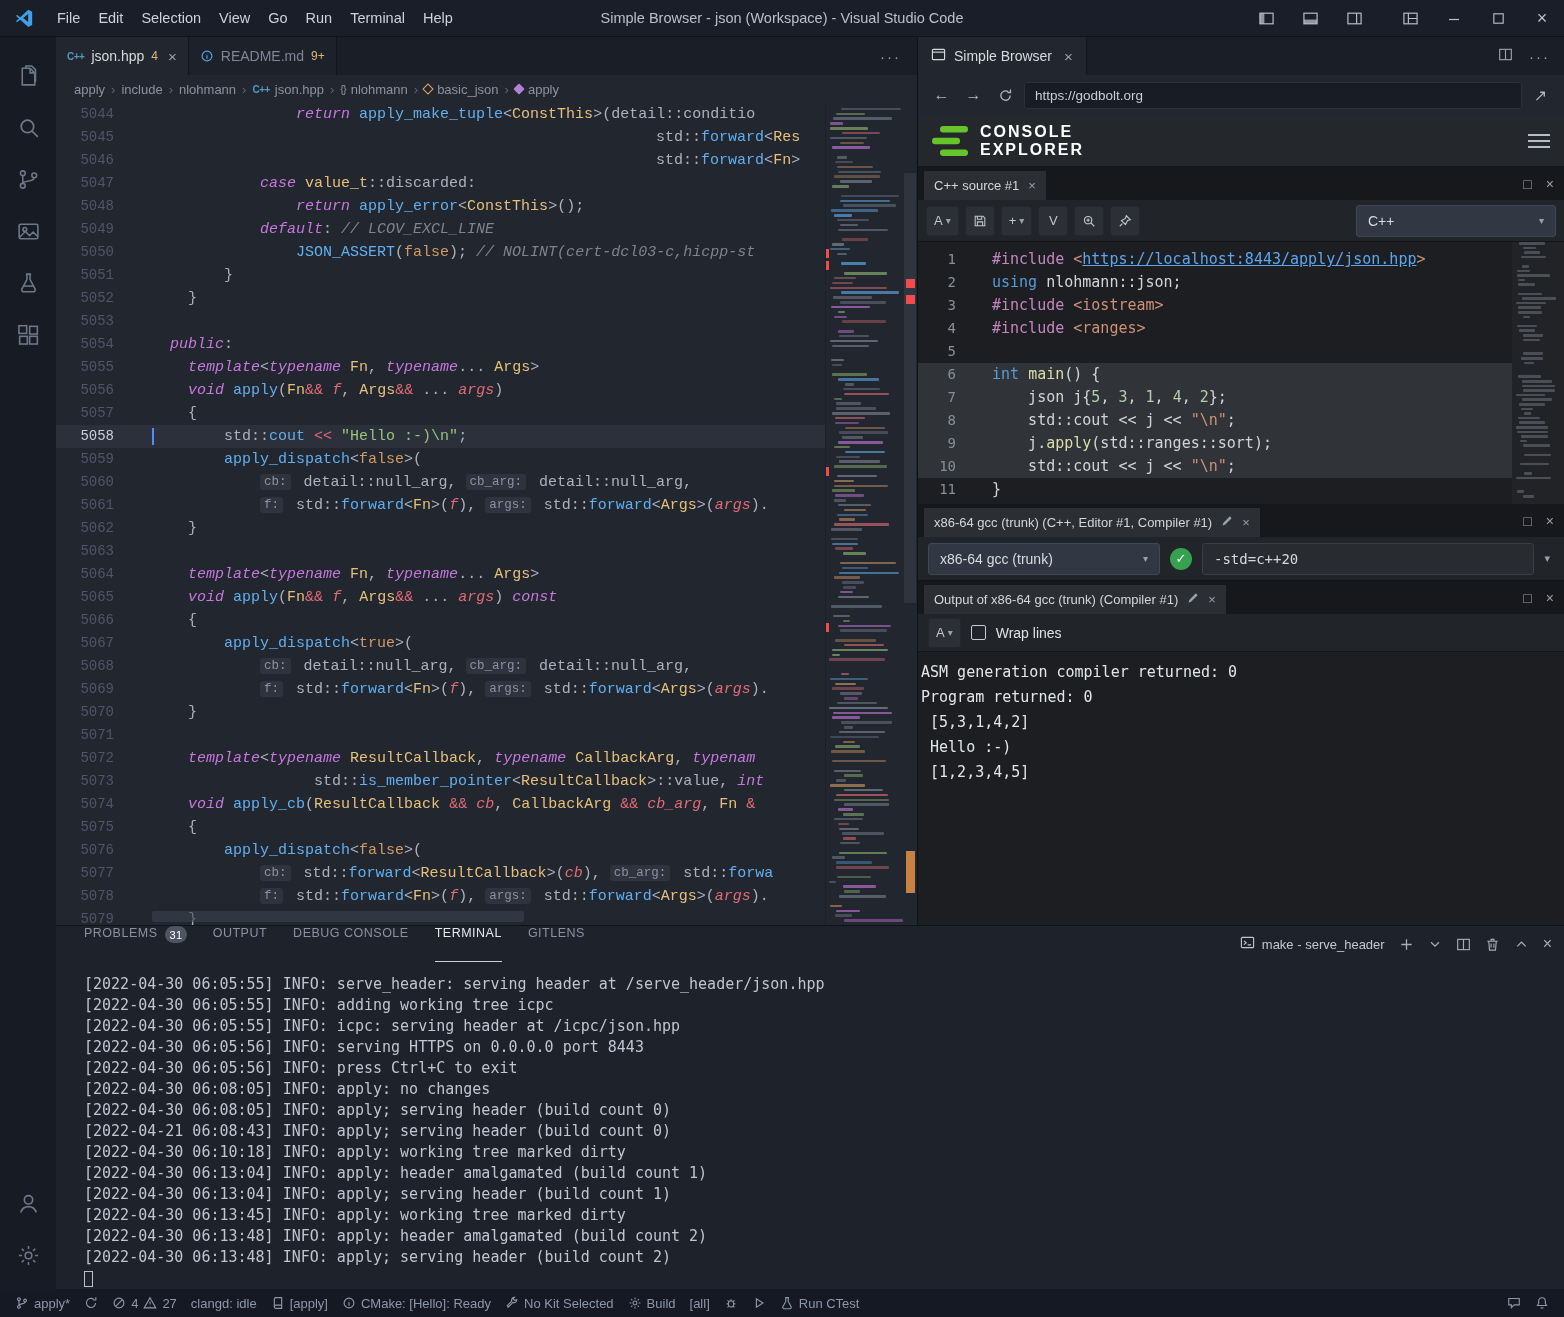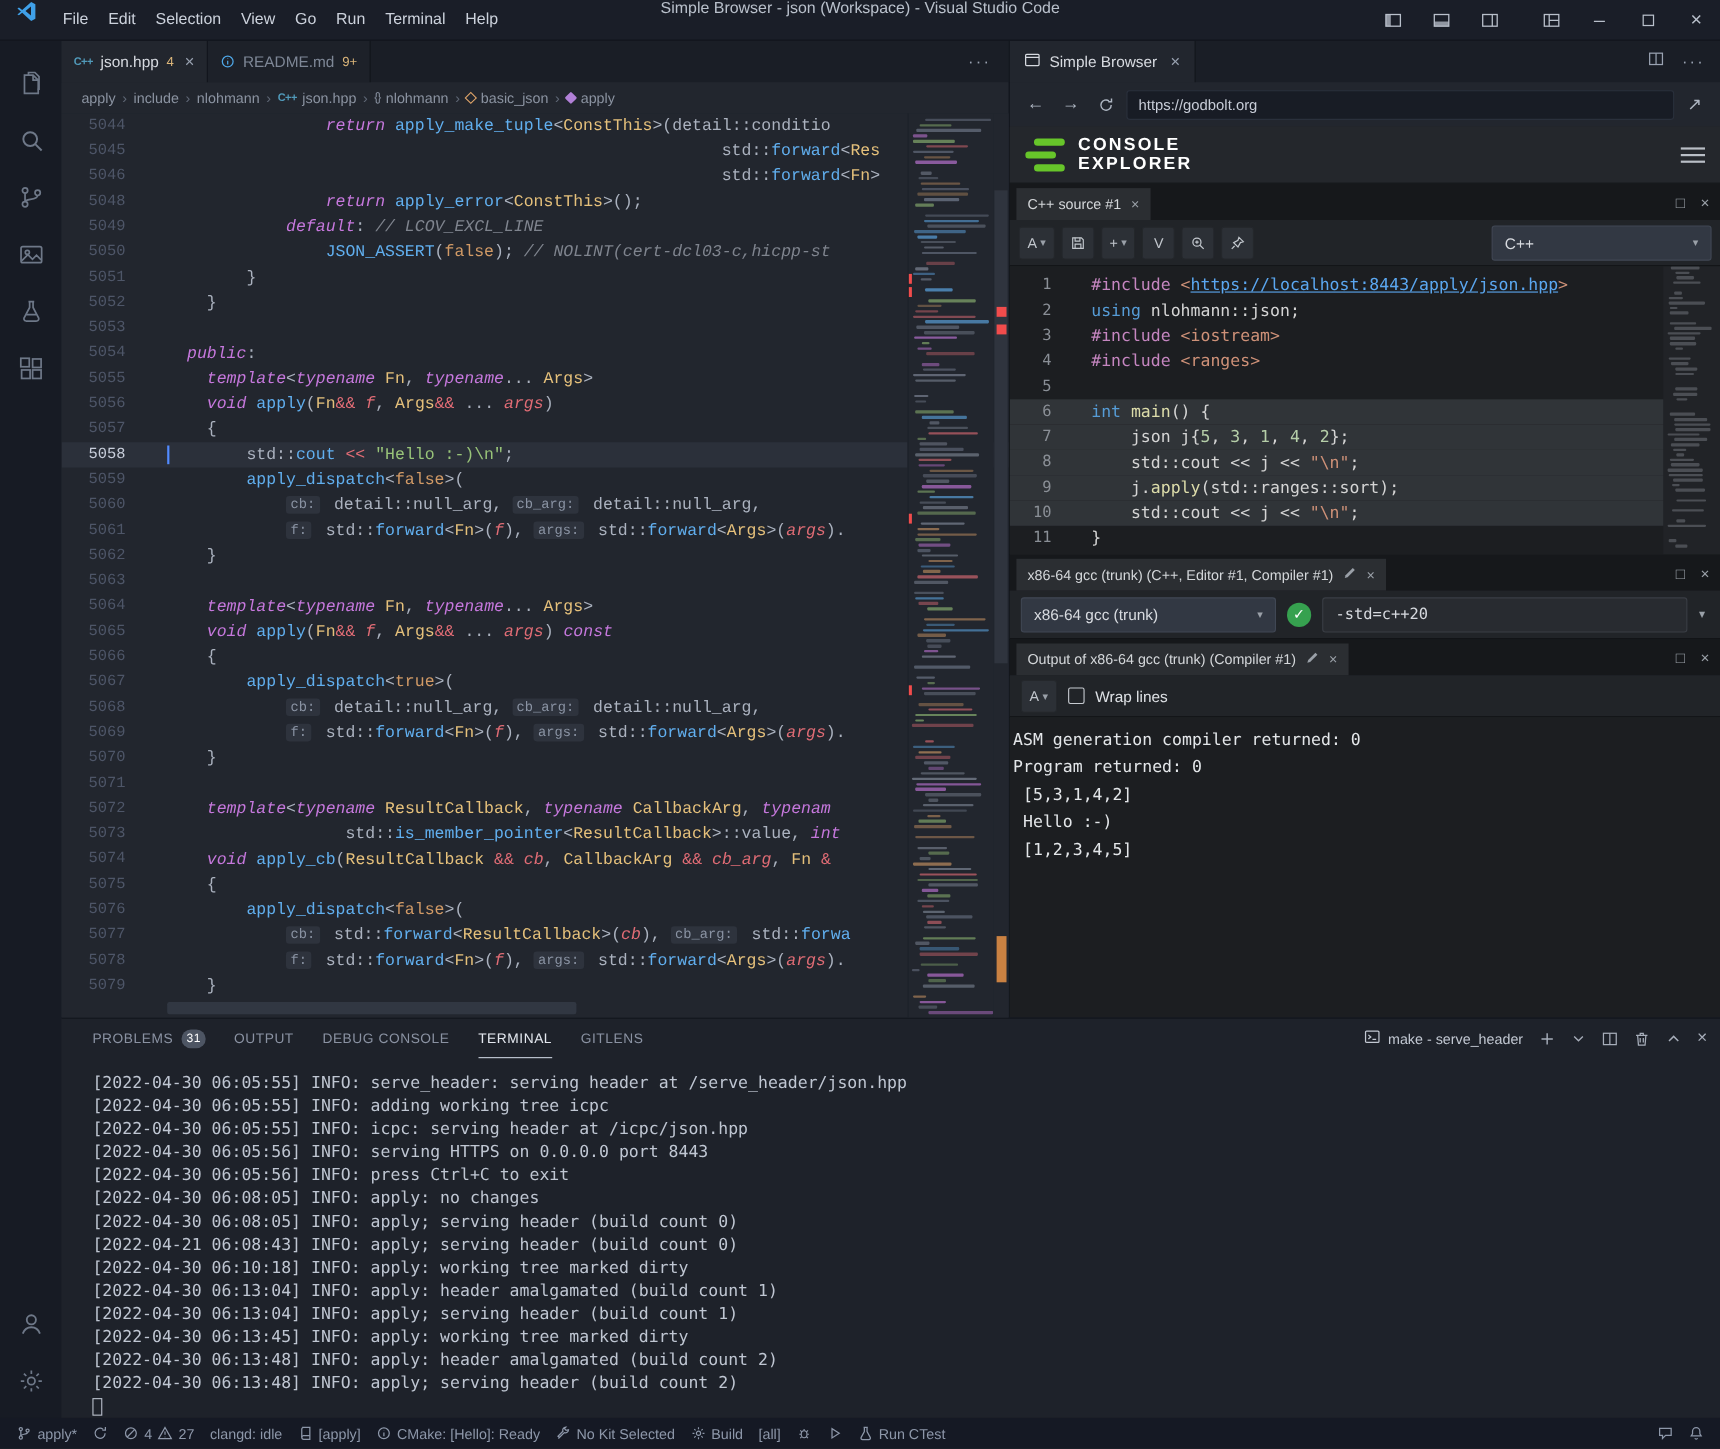--- a/index.html
+++ b/index.html
@@ -1,20 +1,20 @@
 <!DOCTYPE html>
 <html><head>
 <meta charset="utf-8">
 <style>
   *{box-sizing:border-box;margin:0;padding:0}
   html,body{width:1564px;height:1317px;overflow:hidden;background:#22262e;font-family:"Liberation Sans",sans-serif}
   .root{width:1564px;height:1317px;display:flex;flex-direction:column;overflow:hidden}
 
   
-  .titlebar{flex:0 0 37px;height:37px;background:#1a1e28;display:flex;align-items:flex-start;position:relative;border-bottom:1px solid #10131a}
+  .titlebar{flex:0 0 37px;height:37px;background:#1a1e28;display:flex;align-items:center;position:relative;border-bottom:1px solid #10131a}
   .vslogo{width:48px;display:flex;justify-content:center;align-items:center}
   .menubar{display:flex}
   .menu-item{padding:0 9px;height:37px;line-height:37px;color:#ccd2dc;font-size:14.5px}
   .wtitle{position:absolute;left:50%;transform:translateX(-50%);color:#b9c0cb;font-size:14.5px;white-space:nowrap}
   .win-controls{margin-left:auto;display:flex;height:100%}
   .wc{width:44px;height:37px;display:flex;align-items:center;justify-content:center;color:#b9c0cb}
   .wc.gap{margin-left:12px}
   .wc.xbig{font-size:18px}
 
   
@@ -116,21 +116,21 @@
   .opts-caret{color:#9aa0a8;font-size:11px;padding-right:4px}
   .ce-out-bar{height:38px;background:#212428;display:flex;align-items:center;gap:10px;padding:0 10px;border-bottom:1px solid #121417}
   .chk{width:15px;height:15px;border:1.5px solid #c7cbd1;border-radius:2px}
   .chk-label{color:#dee1e5;font-size:14px}
   .ce-out-body{flex:1;background:#1c1e21;padding:8px 0 0 3px;font-family:"DejaVu Sans Mono",monospace;font-size:15px;color:#e3e6e9;overflow:hidden}
   .out-line{height:25px;line-height:25px;white-space:pre}
 
   
   .panel{flex:1;background:#1e222a;border-top:1px solid #0f131a;display:flex;flex-direction:column;min-height:0}
   .panel-bar{height:36px;display:flex;align-items:center;padding:0 12px 0 28px}
-  .ptab{margin-right:26px;font-size:12.5px;letter-spacing:.5px;color:#8a92a2;display:flex;align-items:center;gap:8px;height:36px}
+  .ptab{margin-right:26px;font-size:12.5px;letter-spacing:.5px;color:#8a92a2;display:flex;gap:8px;height:36px}
   .ptab.active{color:#e4e8ef;border-bottom:1px solid #c8d0dc}
   .pbadge{background:#4d5563;color:#fff;border-radius:9px;min-width:19px;height:17px;display:flex;align-items:center;justify-content:center;font-size:11px;padding:0 4px}
   .panel-controls{margin-left:auto;display:flex;align-items:center;gap:14px;color:#a7aeba}
   .term-label{font-size:13px;color:#c2c8d2;display:flex;align-items:center;gap:7px}
   .pc-btn{display:flex;align-items:center;justify-content:center;color:#a7aeba}
   .pc-x{font-size:16px}
   .terminal{flex:1;padding:12px 0 0 28px;font-family:"DejaVu Sans Mono",monospace;font-size:15px;line-height:21px;color:#bfc6d2;overflow:hidden}
   .term-line{white-space:pre;height:21px}
   .term-cursor{display:inline-block;width:9px;height:16px;border:1px solid #b9c0cc;vertical-align:text-bottom}
 
@@ -321,20 +321,21 @@
               <span class="bc-item">
                 <span class="dm dm-method"></span>
                 <span>apply</span>
               </span>
             </div>
           <div class="code-wrap">
             <div class="code-lines" id="code-lines">
                 <div class="line"><div class="ln">5044</div><div class="lt"><span class="tk-d">                </span><span class="tk-k">return</span><span class="tk-d"> </span><span class="tk-f">apply_make_tuple</span><span class="tk-d">&lt;</span><span class="tk-t">ConstThis</span><span class="tk-d">&gt;(detail::conditio</span></div></div>
                 <div class="line"><div class="ln">5045</div><div class="lt"><span class="tk-d">                                                        std::</span><span class="tk-f">forward</span><span class="tk-d">&lt;</span><span class="tk-t">Res</span></div></div>
                 <div class="line"><div class="ln">5046</div><div class="lt"><span class="tk-d">                                                        std::</span><span class="tk-f">forward</span><span class="tk-d">&lt;</span><span class="tk-t">Fn</span><span class="tk-d">&gt;</span></div></div>
+                <div class="line"><div class="ln">5047</div><div class="lt"><span class="tk-d">            </span><span class="tk-k">case</span><span class="tk-d"> </span><span class="tk-t">value_t</span><span class="tk-d">::discarded:</span></div></div>
                 <div class="line"><div class="ln">5048</div><div class="lt"><span class="tk-d">                </span><span class="tk-k">return</span><span class="tk-d"> </span><span class="tk-f">apply_error</span><span class="tk-d">&lt;</span><span class="tk-t">ConstThis</span><span class="tk-d">&gt;();</span></div></div>
                 <div class="line"><div class="ln">5049</div><div class="lt"><span class="tk-d">            </span><span class="tk-k">default</span><span class="tk-d">: </span><span class="tk-c">// LCOV_EXCL_LINE</span></div></div>
                 <div class="line"><div class="ln">5050</div><div class="lt"><span class="tk-d">                </span><span class="tk-f">JSON_ASSERT</span><span class="tk-d">(</span><span class="tk-n">false</span><span class="tk-d">); </span><span class="tk-c">// NOLINT(cert-dcl03-c,hicpp-st</span></div></div>
                 <div class="line"><div class="ln">5051</div><div class="lt"><span class="tk-d">        }</span></div></div>
                 <div class="line"><div class="ln">5052</div><div class="lt"><span class="tk-d">    }</span></div></div>
                 <div class="line"><div class="ln">5053</div><div class="lt"></div></div>
                 <div class="line"><div class="ln">5054</div><div class="lt"><span class="tk-d">  </span><span class="tk-k">public</span><span class="tk-d">:</span></div></div>
                 <div class="line"><div class="ln">5055</div><div class="lt"><span class="tk-d">    </span><span class="tk-k">template</span><span class="tk-d">&lt;</span><span class="tk-k">typename</span><span class="tk-d"> </span><span class="tk-t">Fn</span><span class="tk-d">, </span><span class="tk-k">typename</span><span class="tk-d">... </span><span class="tk-t">Args</span><span class="tk-d">&gt;</span></div></div>
                 <div class="line"><div class="ln">5056</div><div class="lt"><span class="tk-d">    </span><span class="tk-k">void</span><span class="tk-d"> </span><span class="tk-f">apply</span><span class="tk-d">(</span><span class="tk-t">Fn</span><span class="tk-o">&amp;&amp;</span><span class="tk-d"> </span><span class="tk-p">f</span><span class="tk-d">, </span><span class="tk-t">Args</span><span class="tk-o">&amp;&amp;</span><span class="tk-d"> ... </span><span class="tk-p">args</span><span class="tk-d">)</span></div></div>
                 <div class="line"><div class="ln">5057</div><div class="lt"><span class="tk-d">    {</span></div></div>

